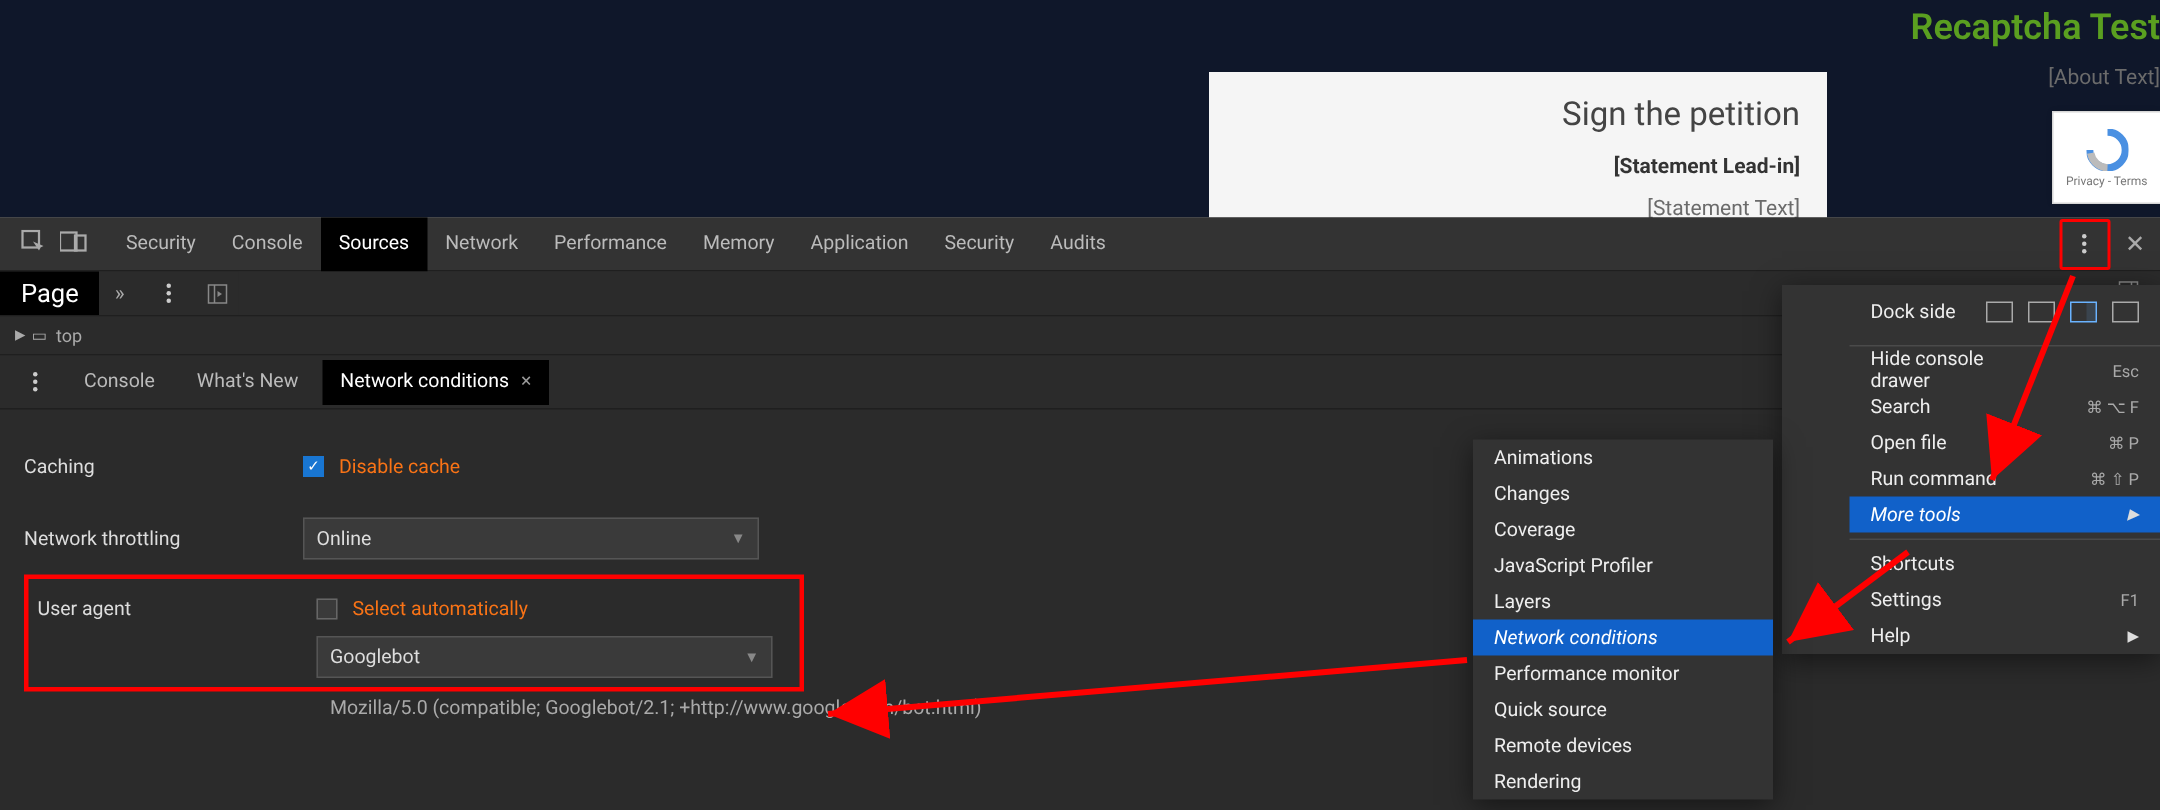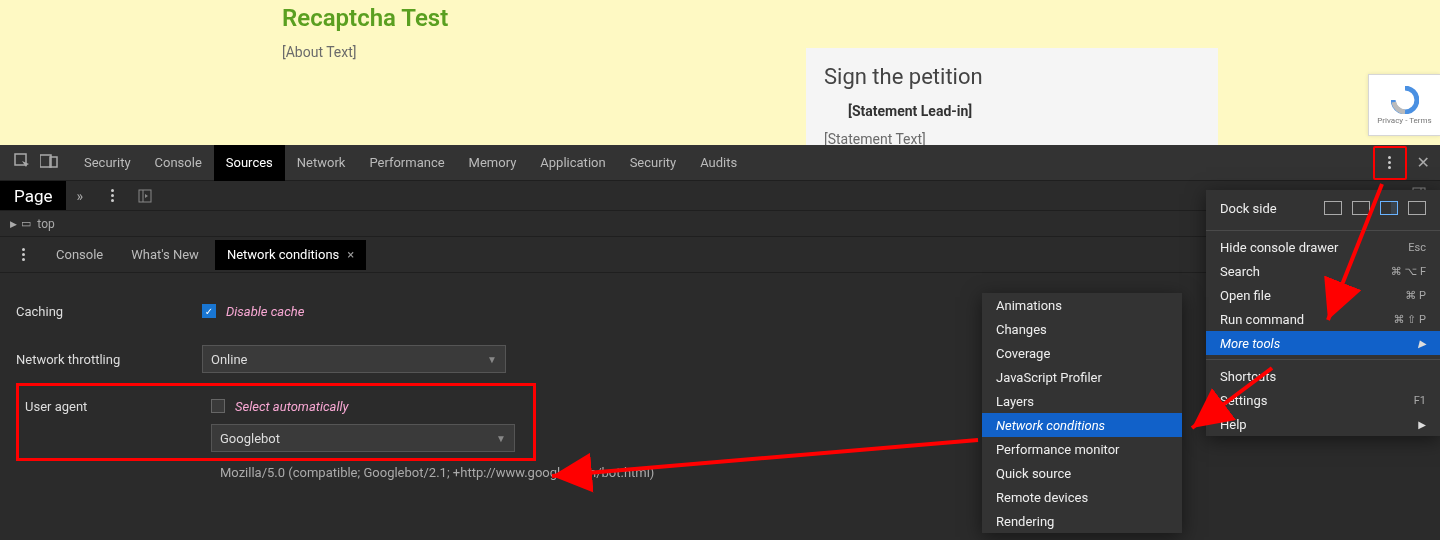--- a/index.html
+++ b/index.html
@@ -1,19 +1,19 @@
 <!DOCTYPE html>
 <html><head>
 <meta charset="utf-8">
 <style>
   * { box-sizing: border-box; margin: 0; padding: 0; }
   body { font-family: -apple-system, BlinkMacSystemFont, "Segoe UI", Roboto, Arial, sans-serif; width:1440px; height:540px; overflow:hidden; background:#fff; position:relative; }
 
   
-  .page { position:absolute; top:0; left:0; right:0; height:145px; background:#fef9c3; }
+  .page { position:absolute; top:0; left:0; right:0; height:145px; background:#0f172a;text-align:right; }
   .page-inner { margin-left:282px; }
   .page-title { color:#5a9f20; font-size:24px; font-weight:600; padding-top:4px; }
   .about-text { color:#6b6b6b; font-size:14px; margin-top:12px; }
   .petition-card { position:absolute; left:806px; top:48px; width:412px; background:#f5f5f5; padding:16px 18px; }
   .petition-title { color:#444; font-size:22px; font-weight:400; }
   .petition-lead { color:#333; font-size:14px; font-weight:700; margin-top:14px;padding-left:24px; }
   .petition-text { color:#6b6b6b; font-size:14px; margin-top:12px; }
   .recaptcha-badge { position:absolute; right:0; top:74px; width:72px; height:62px; background:#fff; border:1px solid #d6d6d6; border-right:0; box-shadow:0 0 4px rgba(0,0,0,.1); display:flex; flex-direction:column; align-items:center; justify-content:center; font-size:8px; color:#777; }
   .recaptcha-badge .shield { width:28px; height:28px; margin-bottom:2px; }
 
@@ -46,29 +46,29 @@
   .vdots-sm { padding:0 8px; }
   .drawer-tab { padding:0 12px; height:30px; line-height:30px; color:#bbb; }
   .drawer-tab.active { background:#000; color:#fff; position:relative; }
   .drawer-tab .x { margin-left:8px; color:#999; }
 
   .drawer-body { padding:14px 16px; }
   .form-row { display:flex; align-items:center; height:48px; }
   .form-label { width:186px; color:#ddd; }
   .ck { width:14px; height:14px; background:#1976d2; border:1px solid #1976d2; display:inline-flex; align-items:center; justify-content:center; color:#fff; font-size:10px; margin-right:10px; }
   .ck.off { background:#3a3a3a; border:1px solid #666; }
-  .ck-label { color:#f9a8d4;font-style:italic; }
+  .ck-label { color:#f97316; }
   .select { width:304px; height:28px; background:#3a3a3a; border:1px solid #555; color:#ddd; padding:0 8px; display:flex; align-items:center; justify-content:space-between; font-size:13px; }
   .select .caret { color:#888; font-size:10px; }
   .ua-box { border:3px solid #f00; padding:4px 6px; width:520px; }
   .ua-string { color:#aaa; font-size:13px; margin-left:204px; margin-top:4px; }
 
   
   .menu { position:absolute; background:#333; color:#eee; font-size:13px; box-shadow:0 4px 18px rgba(0,0,0,.5); }
-  .main-menu { top:190px; right:0; width:234px; }
+  .main-menu { top:190px; right:0; width:252px;padding-left:45px; }
   .menu-row { height:24px; display:flex; align-items:center; padding:0 14px; justify-content:space-between;gap:44px; }
   .menu-row.hover { background:#1161c9; color:#fff;font-style:italic; }
   .menu-sep { height:1px; background:#4a4a4a; margin:4px 0; }
   .menu-shortcut { color:#aaa; font-size:11px; }
   .dock-row { height:36px; display:flex; align-items:center; padding:0 14px; gap:10px; justify-content:flex-start; }
   .dock-icon { width:18px; height:14px; border:1.5px solid #aaa; }
   .dock-icon.sel { border-color:#6ab3ff; box-shadow:inset -6px 0 0 #6ab3ff22; }
   .sub-arrow { font-size:10px; color:#ddd; }
 
   .tools-menu { top:293px; left:982px; width:200px; }

